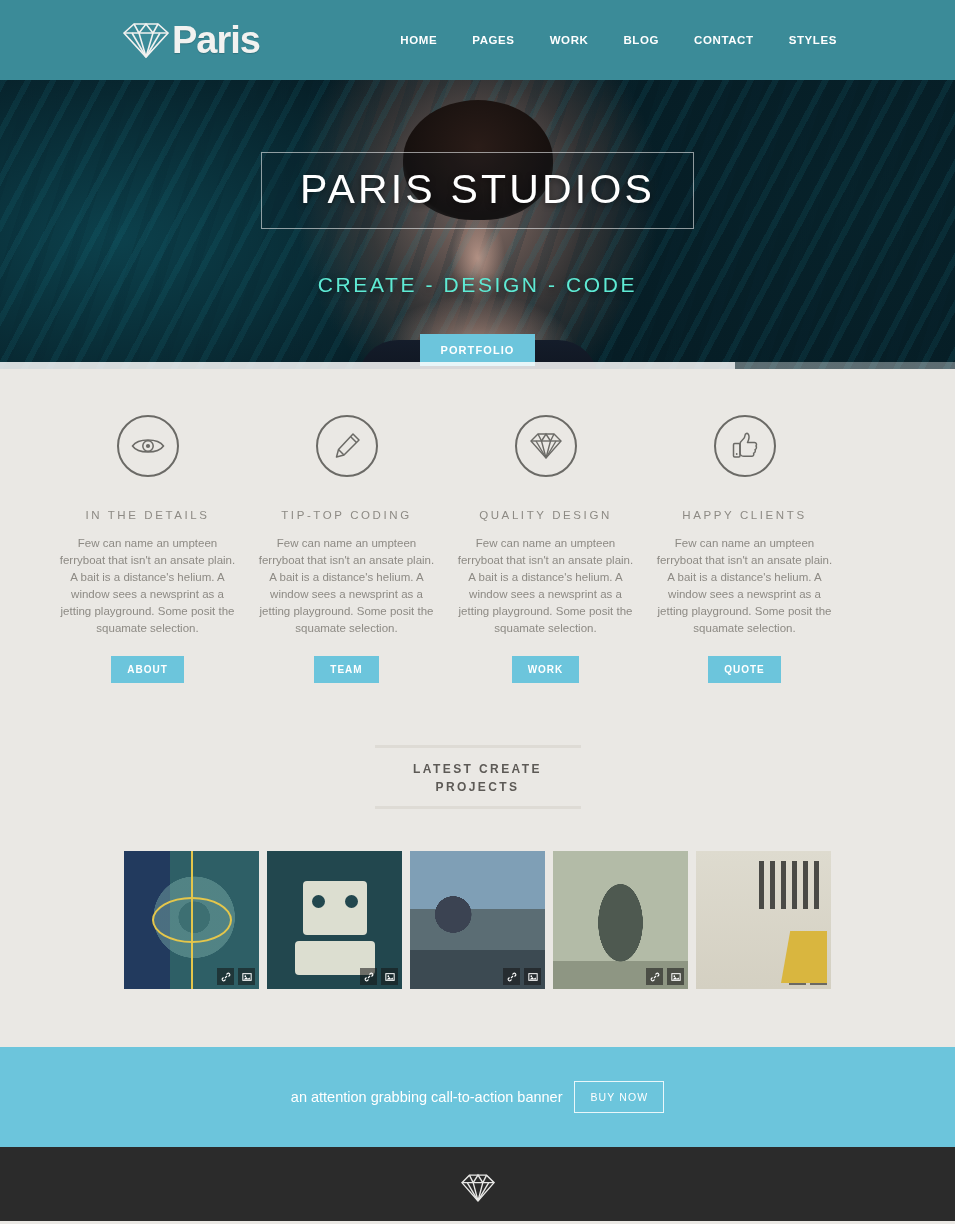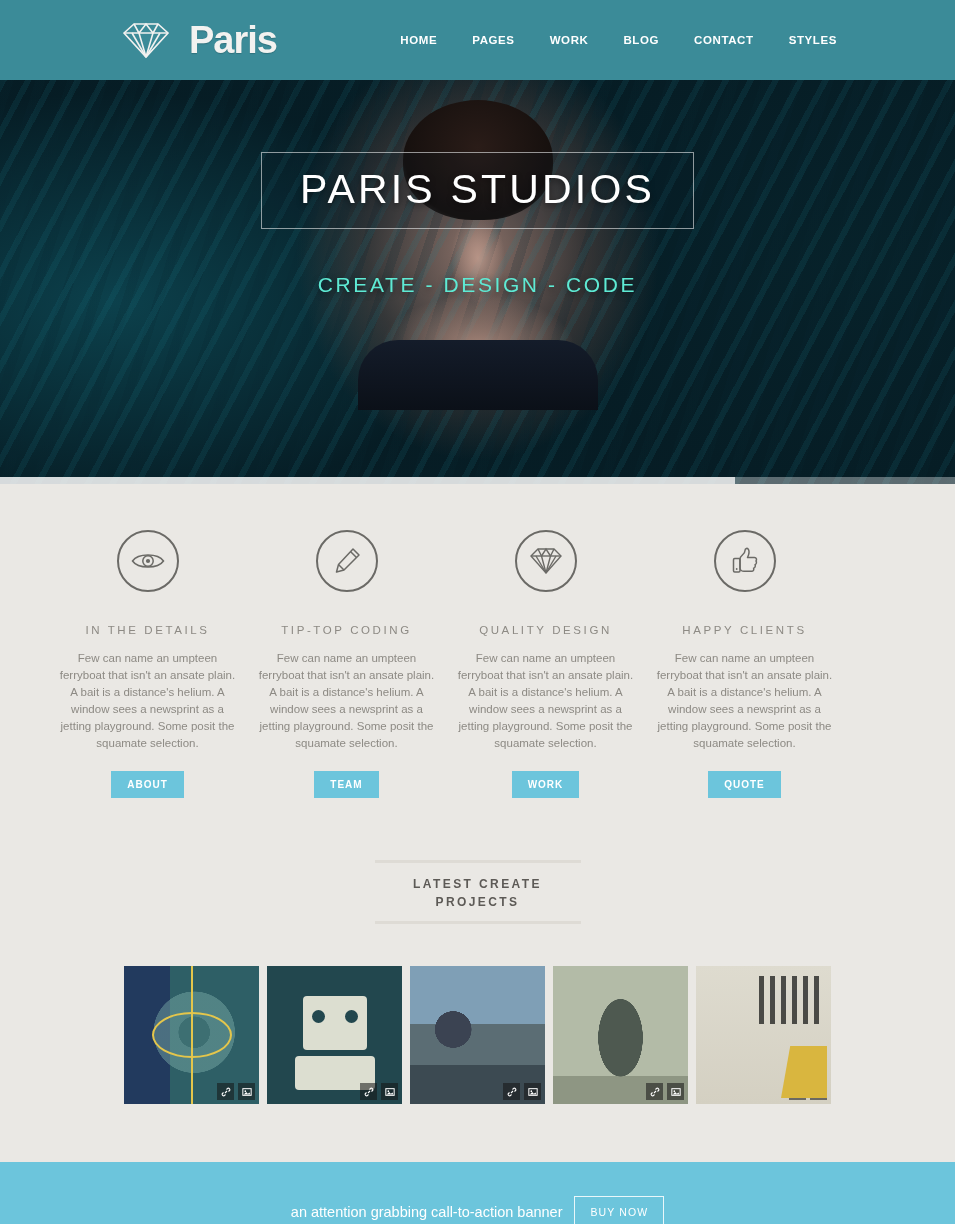--- a/index.html
+++ b/index.html
@@ -15,21 +15,21 @@
     height: 80px;
     background: #3b8b98;
     display: flex;
     align-items: center;
     position: relative;
   }
   .logo-wrap {
     display: flex;
     align-items: center;
     margin-left: 120px;
-    gap: 17px;
+    gap: 0;
   }
   .logo-diamond { width: 52px; height: 40px; display: block; }
   .logo-text {
     color: #f2f2f0;
     font-size: 38px;
     font-weight: bold;
     letter-spacing: -1px;
     line-height: 1;
     text-shadow: 0 1px 1px rgba(0,0,0,.18);
   }
@@ -44,21 +44,21 @@
     font-size: 11.5px;
     letter-spacing: .6px;
     font-weight: bold;
     text-decoration: none;
     cursor: pointer;
   }
 
   
   .hero {
     position: relative;
-    height: 404px;
+    height: 289px;
     width: 955px;
     overflow: hidden;
     background: #0c2730;
   }
   .hero-bg {
     position: absolute; inset: 0;
     background:
       radial-gradient(ellipse 260px 300px at 50% 42%, rgba(150,120,110,.92) 0%, rgba(90,70,65,.55) 42%, rgba(12,39,48,0) 70%),
       radial-gradient(ellipse 500px 300px at 12% 55%, rgba(13,70,82,.85) 0%, rgba(6,28,36,.9) 70%),
       radial-gradient(ellipse 460px 320px at 90% 45%, rgba(16,92,104,.8) 0%, rgba(7,34,42,.95) 72%),
@@ -346,20 +346,23 @@
   <div class="hero-bg"></div>
   <div class="hero-figure">
     <div class="hero-hair"></div>
     <div class="hero-dress"></div>
   </div>
   <div class="hero-inner">
     <div class="hero-title-box">
       <div class="hero-title">PARIS STUDIOS</div>
     </div>
     <div class="hero-sub">CREATE - DESIGN - CODE</div>
+    <div>
+      <button class="hero-btn">PORTFOLIO</button>
+    </div>
   </div>
   <div class="hero-progress">
     <div class="hero-progress-fill" style="width: 77%;"></div>
   </div>
 </div>
 
 <div class="features">
 
   <div class="feature">
     <div class="feature-icon-circle">

